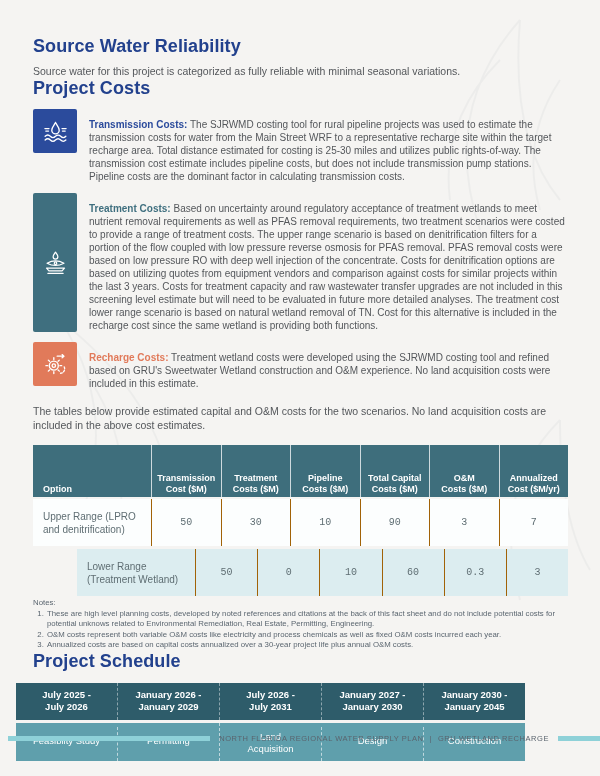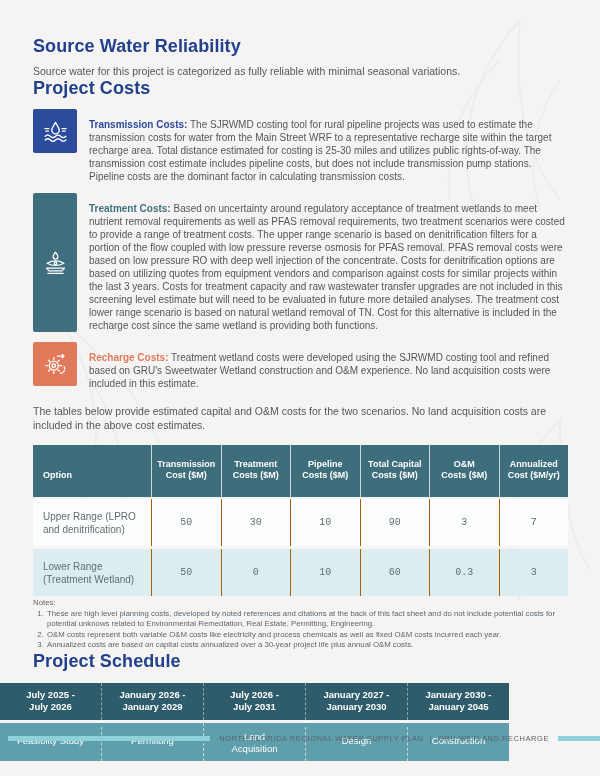--- a/index.html
+++ b/index.html
@@ -35,45 +35,45 @@
 
   .tables-intro { font-size: 10.5px; line-height: 13.5px; color: #54575b; margin: 15px 0 0 0; }
 
   
   .cost-table { margin-top: 13px; width: 535px; }
   .ct-header { display: flex; height: 52px; }
   .ct-header .cell {
     display: flex; align-items: flex-end; justify-content: center;
     color: #fff; font-weight: bold; font-size: 9px; line-height: 11px;
     text-align: center; white-space: pre-line;
-    padding: 16px 2px; box-sizing: border-box;
+    padding: 2px 2px; box-sizing: border-box;
   }
   .ct-header .cell + .cell { border-left: 1px solid rgba(255,255,255,.75); }
   .ct-header .c0 { justify-content: flex-start; text-align: left; padding-left: 10px; margin-top: 8px; }
   .c0 { width: 118px; flex-shrink: 0; }
   .cv { flex: 1; }
   .ct-row { display: flex; min-height: 47px; font-size: 10px; color: #5f6e73; }
   .ct-row.r0 { margin-top: 2px; }
-  .ct-row.r1 { margin-top: 3px; }
+  .ct-row.r1 { margin-top: 3px; margin-left: 44px; }
   .ct-row .cell {
     display: flex; align-items: center; justify-content: center;
     text-align: center; padding: 6px 4px; box-sizing: border-box; line-height: 13px;
   }
   .ct-row .cell + .cell { border-left: 1px solid #a16207; font-family: Liberation Mono, monospace; }
   .ct-row .c0 { justify-content: flex-start; text-align: left; padding-left: 10px; padding-right: 8px; }
 
   
   .notes { margin-top: 2px; font-size: 7.8px; line-height: 10.5px; color: #5b6670; }
   .notes p { margin: 0; }
   .notes ol { margin: 0; padding-left: 13px; }
   .notes li { padding-left: 1px; }
 
   
   .schedule { margin-top: 11px; }
-  .sch-row { display: flex; width: 509px; }
+  .sch-row { display: flex; width: 509px; margin-left: 16px; }
   .sch-row .cell {
     flex: 1; text-align: center; color: #fff;
     white-space: pre-line; box-sizing: border-box;
   }
   .sch-dates .cell {
     font-weight: bold; font-size: 9.5px; line-height: 12px;
     padding: 6px 2px 7px 2px;
   }
   .sch-dates .cell + .cell { border-left: 1px dashed rgba(255,255,255,.45); }
   .sch-phases { margin-top: 3px; }

